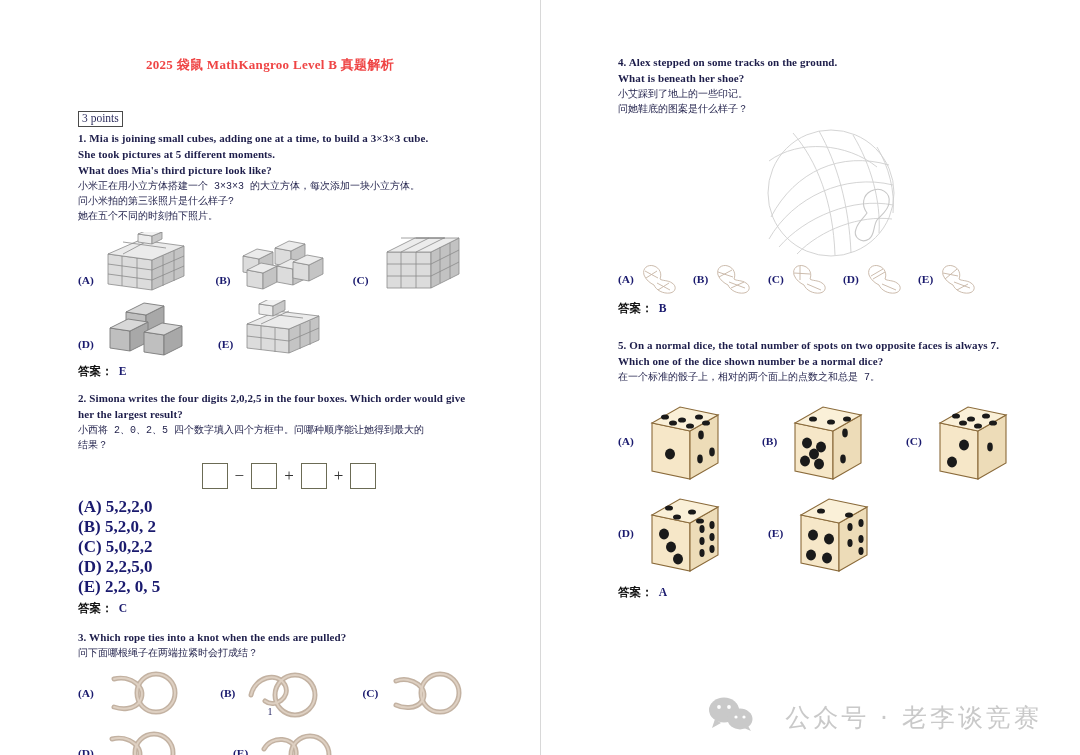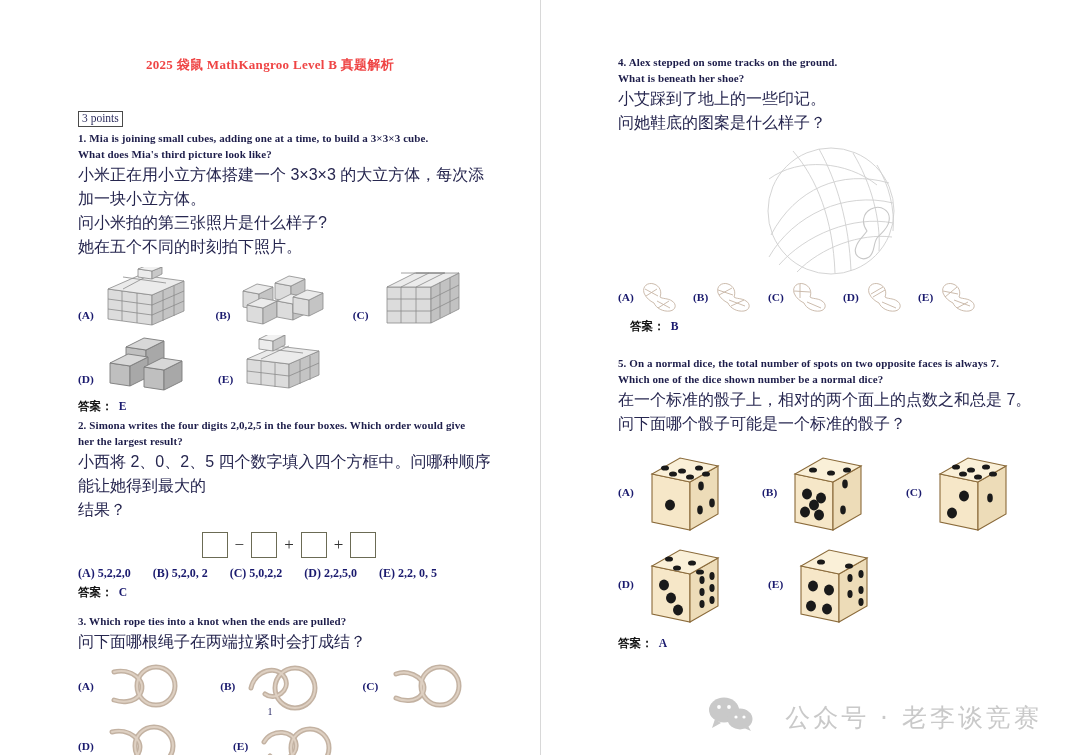--- a/index.html
+++ b/index.html
@@ -57,24 +57,24 @@
   }
 
   .q-en {
     font-size: 11px;
     color: #1d1d4a;
     line-height: 1.45;
     font-weight: 600;
     letter-spacing: .1px;
   }
   .q-cn {
-    font-size: 16px;
+    font-size: 10px;
     color: #26264f;
     line-height: 1.5;
-    font-family: Liberation Sans, sans-serif;
+    font-family: Liberation Mono, monospace;
   }
   .q-num { font-weight: 700; }
 
   .answer {
     font-size: 11.6px;
     color: #141414;
     font-weight: 700;
     margin-top: 4px;
     font-family: "DejaVu Sans", "Liberation Sans", sans-serif;
   }
@@ -108,24 +108,25 @@
   .expr .box {
     width: 26px; height: 26px;
     border: 1.4px solid #6b6b55;
     background: #fff;
   }
   .expr .op {
     font-size: 17px; color: #333; font-family: "Liberation Serif", serif;
   }
   .choice-row {
     display: flex;
-    font-size: 12px;
+    font-size: 17px;
     color: #1a1a6e;
     margin-top: 2px;
     font-weight: 600;
+    flex-direction: column;
   }
   .choice-row > div { margin-right: 22px; white-space: nowrap; }
 
   
   .knot-row { display: flex; align-items: center; margin-top: 6px; }
   .knot-cell { display: flex; align-items: center; }
   .knot-cell .opt-label { margin-right: 6px; }
 
   
   .tracks-wrap { display: flex; justify-content: center; margin: 4px 0 2px 0; }
@@ -176,20 +177,21 @@
 
       
       <div class="points-badge">3 points</div>
 
       
       <div>
         <div class="q-en">
           <span class="q-num">1.</span>
           <span>Mia is joining small cubes, adding one at a time, to build a 3×3×3 cube.</span>
         </div>
+        <div class="q-en">She took pictures at 5 different moments.</div>
         <div class="q-en">What does Mia's third picture look like?</div>
         <div class="q-cn">小米正在用小立方体搭建一个 3×3×3 的大立方体，每次添加一块小立方体。</div>
         <div class="q-cn">问小米拍的第三张照片是什么样子?</div>
         <div class="q-cn">她在五个不同的时刻拍下照片。</div>
 
         <div class="cube-grid">
           <div class="cube-row">
             <div class="cube-cell" style="width:140px;">
               <span class="opt-label">(A)</span>
               <svg width="96" height="62" viewBox="0 0 96 62">
@@ -288,21 +290,21 @@
             </div>
           </div>
         </div>
 
         <div class="answer">
           <span>答案：</span><span class="ans-letter">E</span>
         </div>
       </div>
 
       
-      <div style="margin-top:4px;">
+      <div style="margin-top:12px;">
         <div class="q-en">
           <span class="q-num">2.</span>
           <span>Simona writes the four digits 2,0,2,5 in the four boxes. Which order would give</span>
         </div>
         <div class="q-en">her the largest result?</div>
         <div class="q-cn">小西将 2、0、2、5 四个数字填入四个方框中。问哪种顺序能让她得到最大的</div>
         <div class="q-cn">结果？</div>
 
         <div class="expr">
           <span class="box"></span>
@@ -489,33 +491,32 @@
             <span class="opt-label">(E)</span>
             <svg width="46" height="32" viewBox="0 0 46 32">
               <g fill="none" stroke="#c6b4a4" stroke-width="0.9">
                 <path d="M6 12 C 4 5, 10 1, 16 3 C 22 5, 24 11, 22 16 C 24 18, 30 17, 34 20 C 39 23, 38 29, 32 30 C 25 31, 18 27, 16 22 C 12 20, 8 17, 6 12 Z"></path>
                 <path d="M6 10 L21 13 M8 16 L20 6 M17 19 L33 25 M20 27 L31 21"></path>
               </g>
             </svg>
           </div>
         </div>
 
-        <div class="answer" style="margin-top:6px;margin-left:12px;">
+        <div class="answer" style="margin-top:6px;">
           <span>答案：</span><span class="ans-letter">B</span>
         </div>
       </div>
 
       <div style="margin-top:22px;">
         <div class="q-en">
           <span class="q-num">5.</span>
           <span>On a normal dice, the total number of spots on two opposite faces is always 7.</span>
         </div>
         <div class="q-en">Which one of the dice shown number be a normal dice?</div>
         <div class="q-cn">在一个标准的骰子上，相对的两个面上的点数之和总是 7。</div>
-        <div class="q-cn">问下面哪个骰子可能是一个标准的骰子？</div>
 
         <div class="dice-row" style="margin-top:12px;">
           <div class="dice-cell" style="width:150px;">
             <span class="opt-label">(A)</span>
             <svg width="86" height="88" viewBox="0 0 86 88">
               <g stroke="#8a6a3a" stroke-width="1.1">
                 <path d="M10 26 L10 74 L48 82 L48 34 Z" fill="#f6e7c8"></path>
                 <path d="M48 34 L48 82 L76 66 L76 18 Z" fill="#eddcb8"></path>
                 <path d="M10 26 L48 34 L76 18 L38 10 Z" fill="#faf0d8"></path>
               </g>

